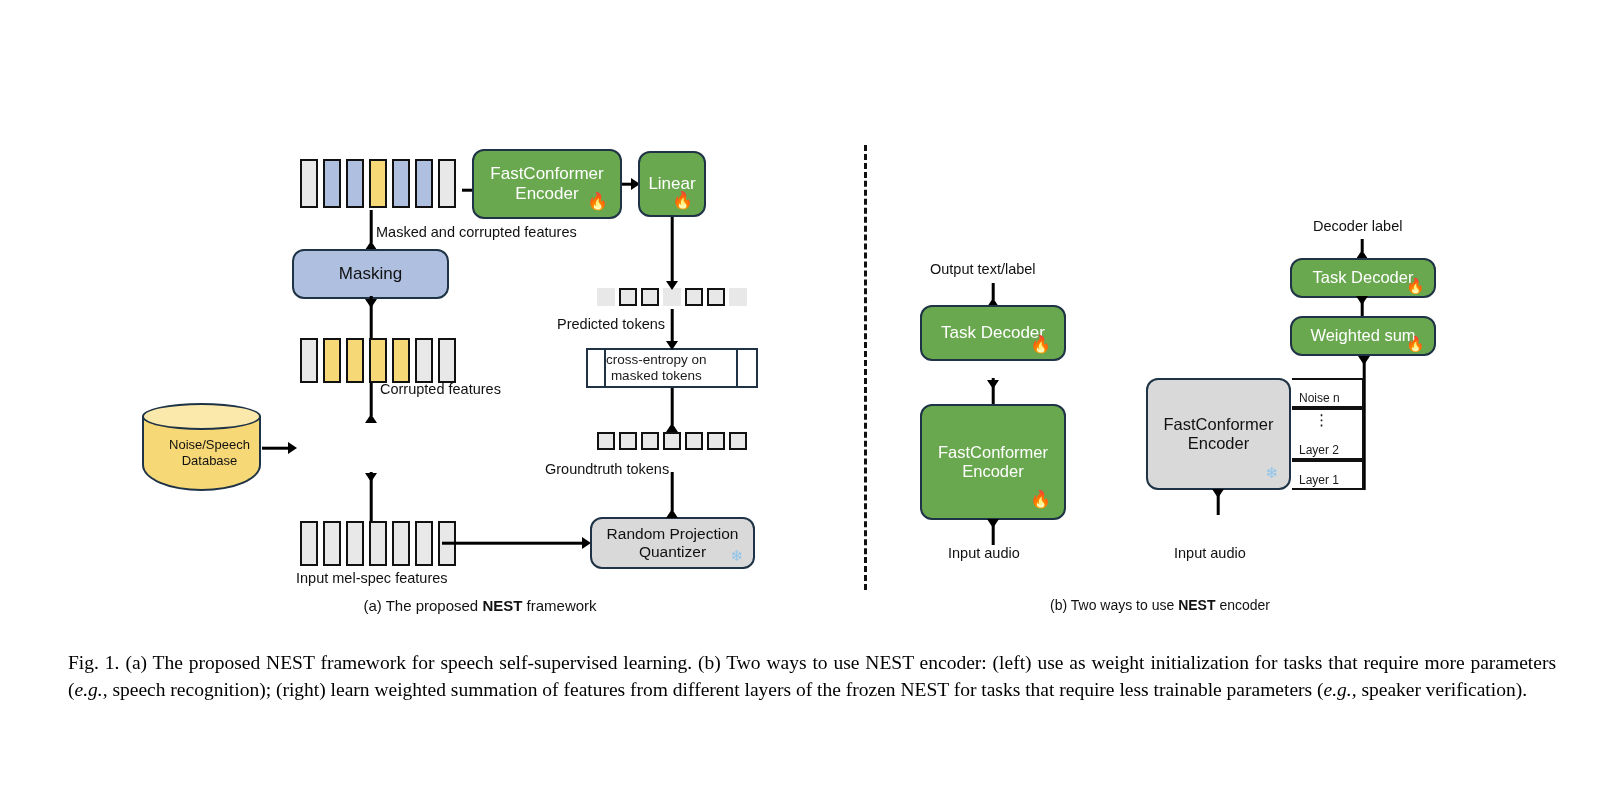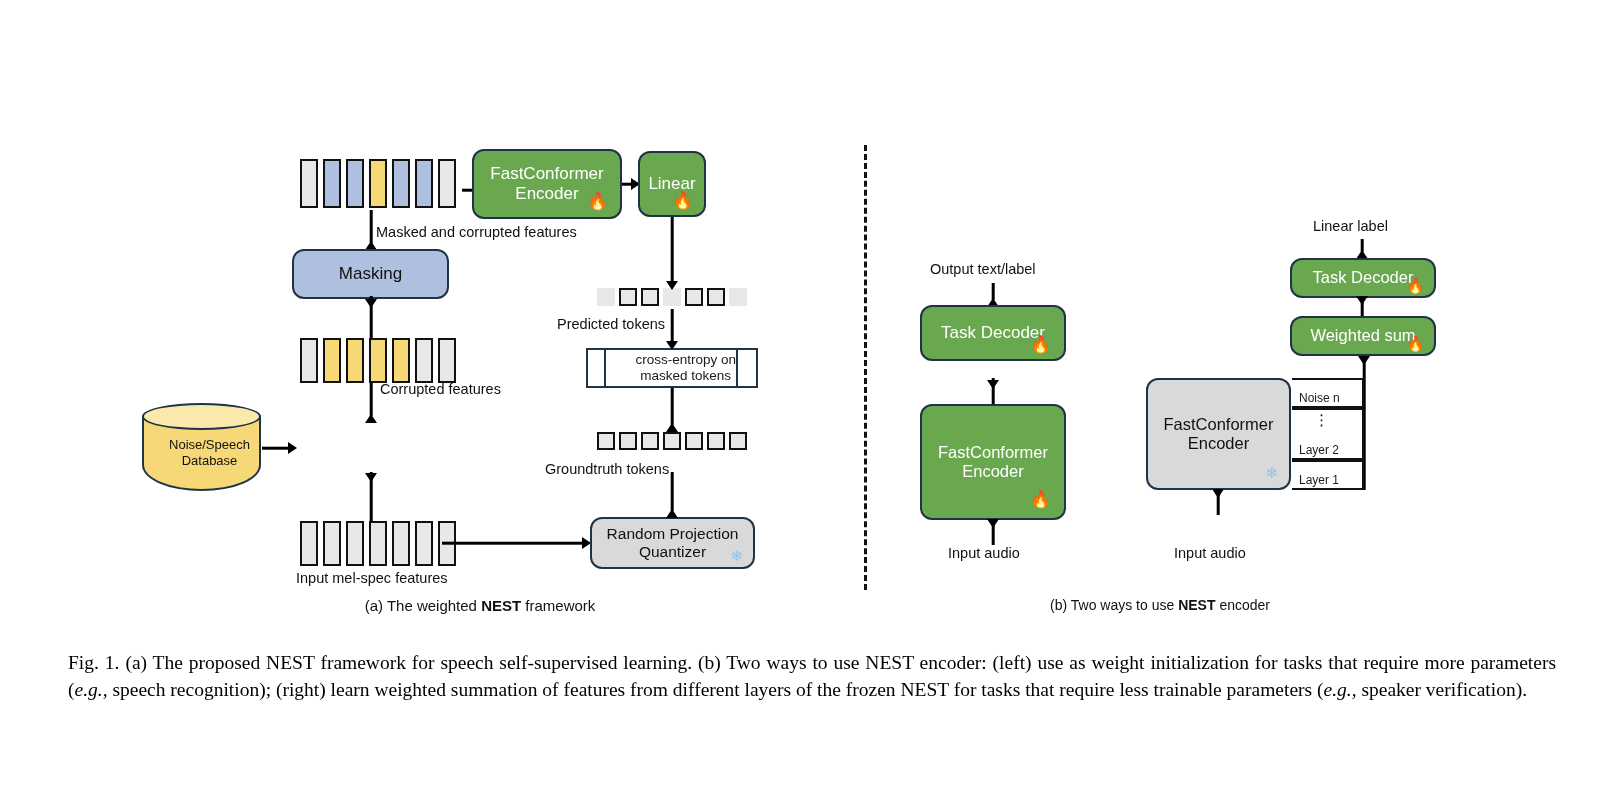--- a/index.html
+++ b/index.html
@@ -127,21 +127,21 @@
   
   .ce-box {
     position: absolute;
     border: 2px solid #1f3346;
     background: #ffffff;
     box-sizing: border-box;
     display: flex;
   }
   .ce-seg { border-right: 2px solid #1f3346; box-sizing: border-box; }
   .ce-mid {
-    flex: 1; display:flex; align-items:center; justify-content:flex-end;
+    flex: 1; display:flex; align-items:center; justify-content:flex-start;
     text-align:center; line-height:1.2;
     border-right: 2px solid #1f3346;
   }
 
   
   .layer-stack { position: absolute; }
   .layer-cell {
     position: absolute; left: 0; right: 0;
     border-top: 2px solid #111;
     border-bottom: 2px solid #111;
@@ -334,21 +334,21 @@
     <div class="cell gray" style="width:18px;height:18px;margin-right:4px;"></div>
     <div class="cell faded" style="width:18px;height:18px;"></div>
   </div>
 
   <div class="arrow-v down" style="left:665px; top:217px; width:14px; height:72px;">
     <div class="shaft" style="top:0;bottom:8px;"></div>
     <div class="head"></div>
   </div>
 
   <div class="cap cap-c" style="left:280px; top:597px; width:400px; font-size:15px; white-space:normal;">
-    <span>(a) The weighted </span><span class="bold">NEST</span><span> framework</span>
+    <span>(a) The proposed </span><span class="bold">NEST</span><span> framework</span>
   </div>
 
   <div class="divider" style="left:864px; top:145px; height:445px;"></div>
 
   <div class="cap" style="left:930px; top:261px; font-size:14.5px;">Output text/label</div>
 
   <div class="arrow-v" style="left:986px; top:283px; width:14px; height:24px;">
     <div class="shaft"></div>
       <div class="head"></div>
   </div>
@@ -369,21 +369,21 @@
     <span class="badge badge-fire" style="right:12px; bottom:10px;">🔥</span>
   </div>
 
   <div class="arrow-v" style="left:986px; top:521px; width:14px; height:24px;">
     <div class="shaft" style="top:-2px;bottom:auto;height:26px;"></div>
       <div class="head" style="bottom:auto;top:-2px;border-bottom:none;border-top:9px solid #000;"></div>
   </div>
 
   <div class="cap" style="left:948px; top:545px; font-size:14.5px;">Input audio</div>
 
-  <div class="cap" style="left:1313px; top:218px; font-size:14.5px;">Linear label</div>
+  <div class="cap" style="left:1313px; top:218px; font-size:14.5px;">Decoder label</div>
 
   <div class="arrow-v" style="left:1355px; top:239px; width:14px; height:20px;">
     <div class="shaft"></div>
       <div class="head"></div>
   </div>
 
   <div class="node node-green" style="left:1290px; top:258px; width:146px; height:40px; font-size:16.5px;">
     <span class="label">Task Decoder</span>
     <span class="badge badge-fire" style="right:9px; bottom:3px; font-size:15px;">🔥</span>
   </div>

